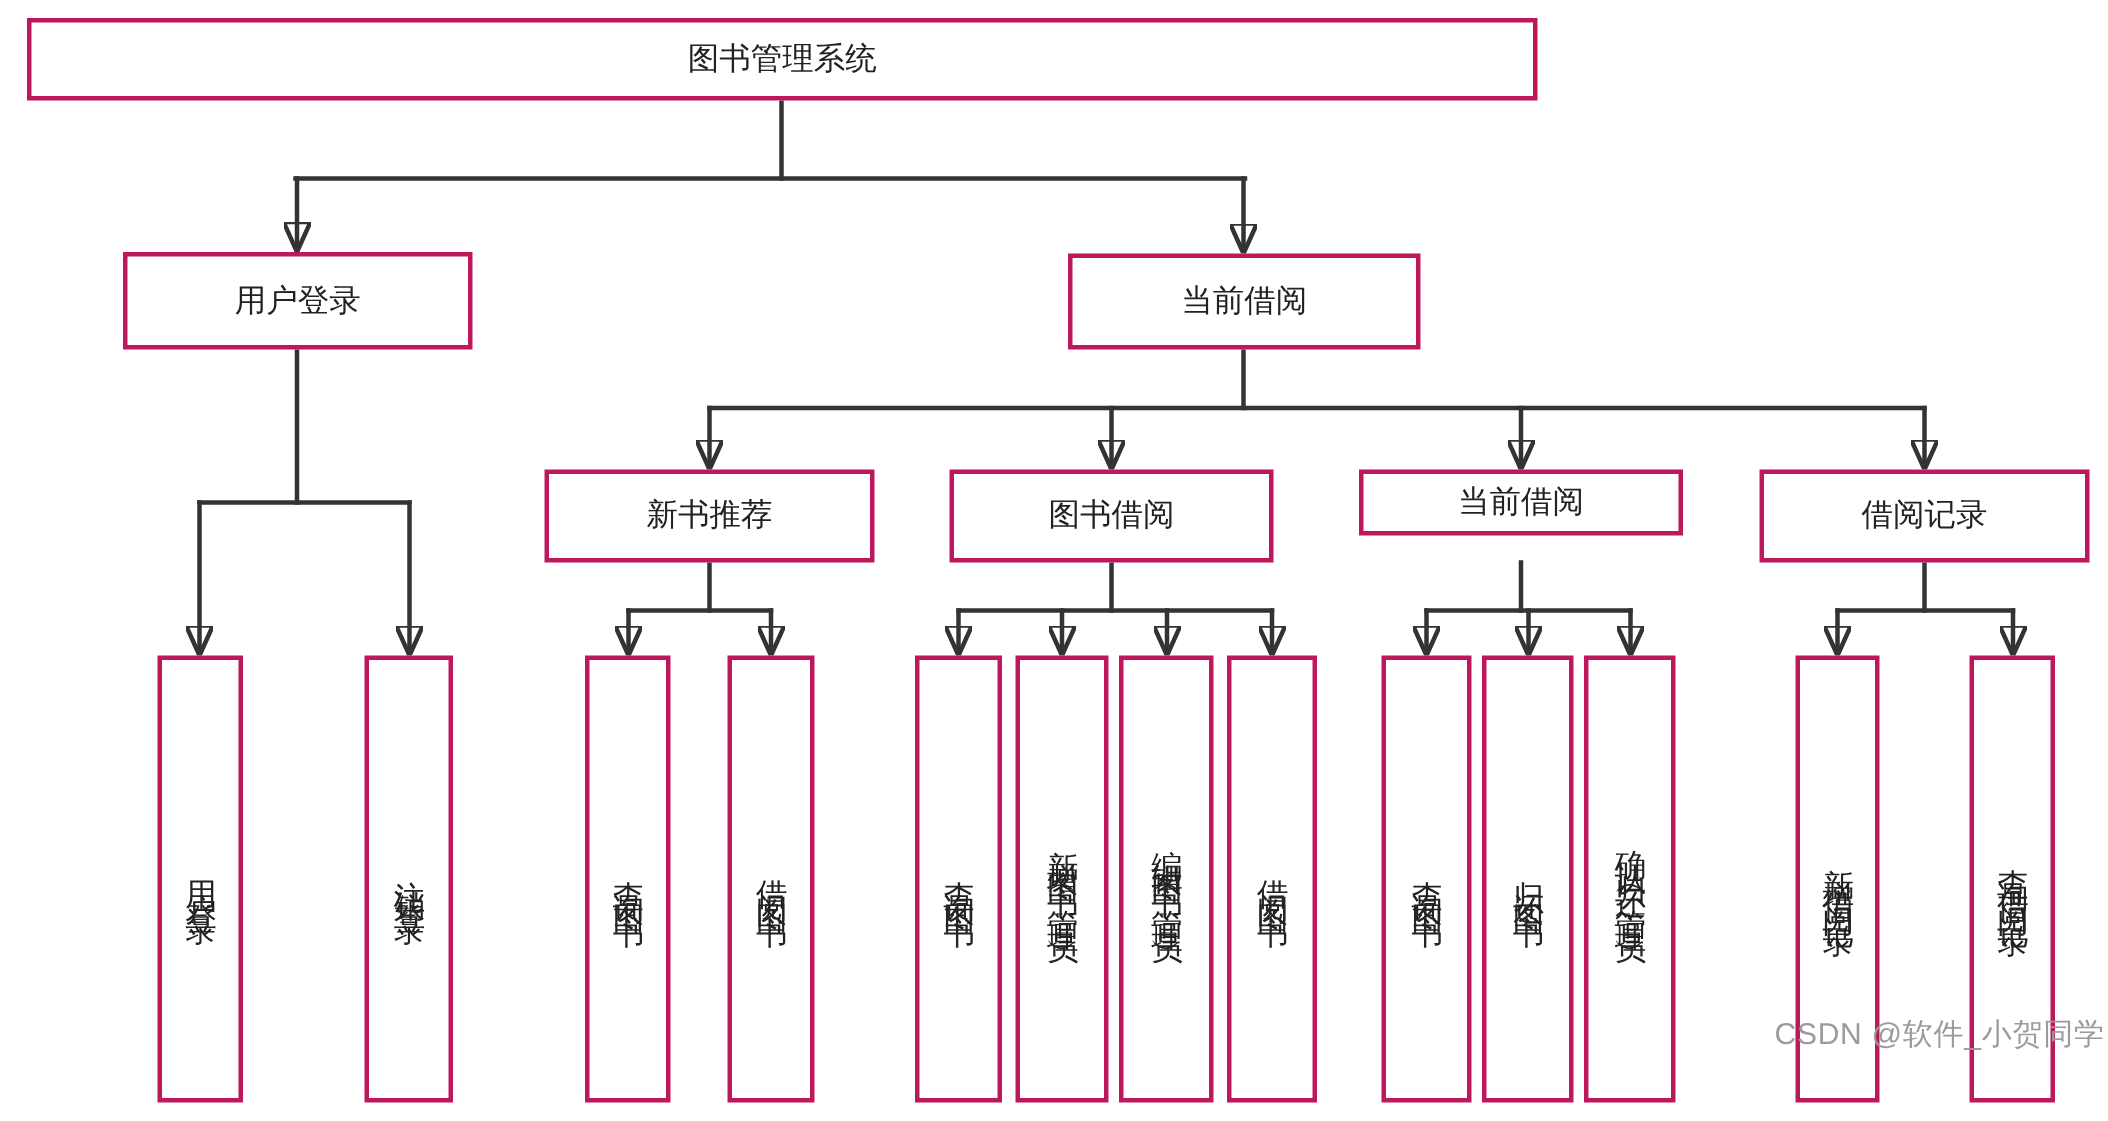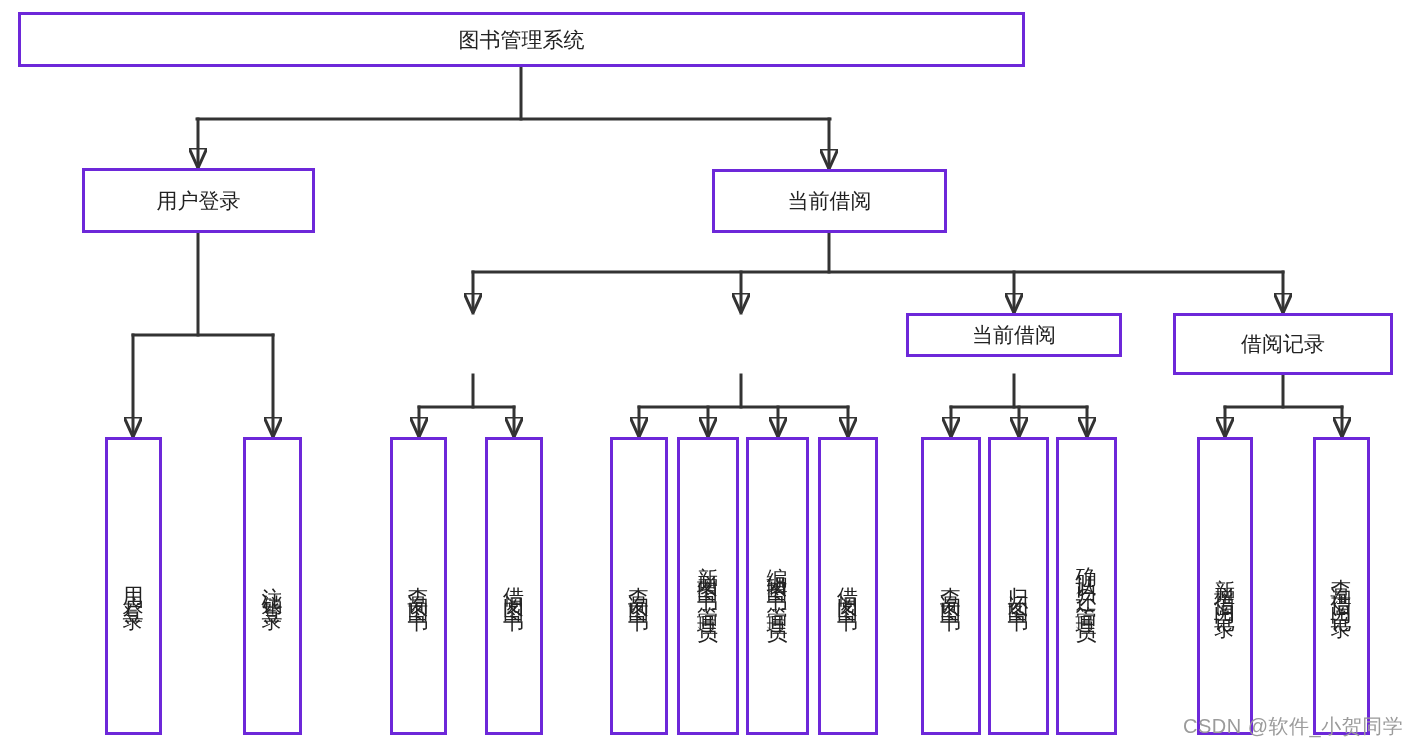--- a/index.html
+++ b/index.html
@@ -4,30 +4,30 @@
 <style>
   * { margin:0; padding:0; box-sizing:border-box; }
   html,body { background:#ffffff; }
   .stage {
     position:relative; width:1405px; height:747px; background:#ffffff; overflow:hidden;
     font-family:"Liberation Sans","DejaVu Sans",sans-serif; color:#222222;
   }
   .wires { position:absolute; left:0; top:0; z-index:1; }
   .wires path { stroke:#333333; stroke-width:3; fill:none; stroke-linecap:square; }
   .node {
-    position:absolute; z-index:2; background:#ffffff; border:3px solid #6d28d9;
+    position:absolute; z-index:2; background:#ffffff; border:3px solid #be185d;
     display:flex; align-items:center; justify-content:center;
     font-size:21px; line-height:1.2; text-align:center;
   }
   .node.v span {
     writing-mode:vertical-rl; text-orientation:mixed;
     letter-spacing:8px; line-height:1; font-size:21px;
   }
   .watermark {
-    position:absolute; z-index:4; left:1183px; top:713px;
+    position:absolute; z-index:4; left:1183px; top:676px;
     font-size:20px; color:#9b9b9b; white-space:nowrap; letter-spacing:0.5px;
   }
 </style>
 </head>
 <body>
 
 <div class="stage">
 
   <svg class="wires" width="1405" height="747" aria-hidden="true">
     <defs>
@@ -81,20 +81,26 @@
     <span>图书管理系统</span>
   </div>
 
   <div class="node h" style="left:82px;top:168px;width:233px;height:65px">
     <span>用户登录</span>
   </div>
   <div class="node h" style="left:712px;top:169px;width:235px;height:64px">
     <span>当前借阅</span>
   </div>
 
+  <div class="node h" style="left:363px;top:313px;width:220px;height:62px">
+    <span>新书推荐</span>
+  </div>
+  <div class="node h" style="left:633px;top:313px;width:216px;height:62px">
+    <span>图书借阅</span>
+  </div>
   <div class="node h" style="left:906px;top:313px;width:216px;height:44px">
     <span>当前借阅</span>
   </div>
   <div class="node h" style="left:1173px;top:313px;width:220px;height:62px">
     <span>借阅记录</span>
   </div>
 
   <div class="node v" style="left:105px;top:437px;width:57px;height:298px">
     <span>用户登录</span>
   </div>

